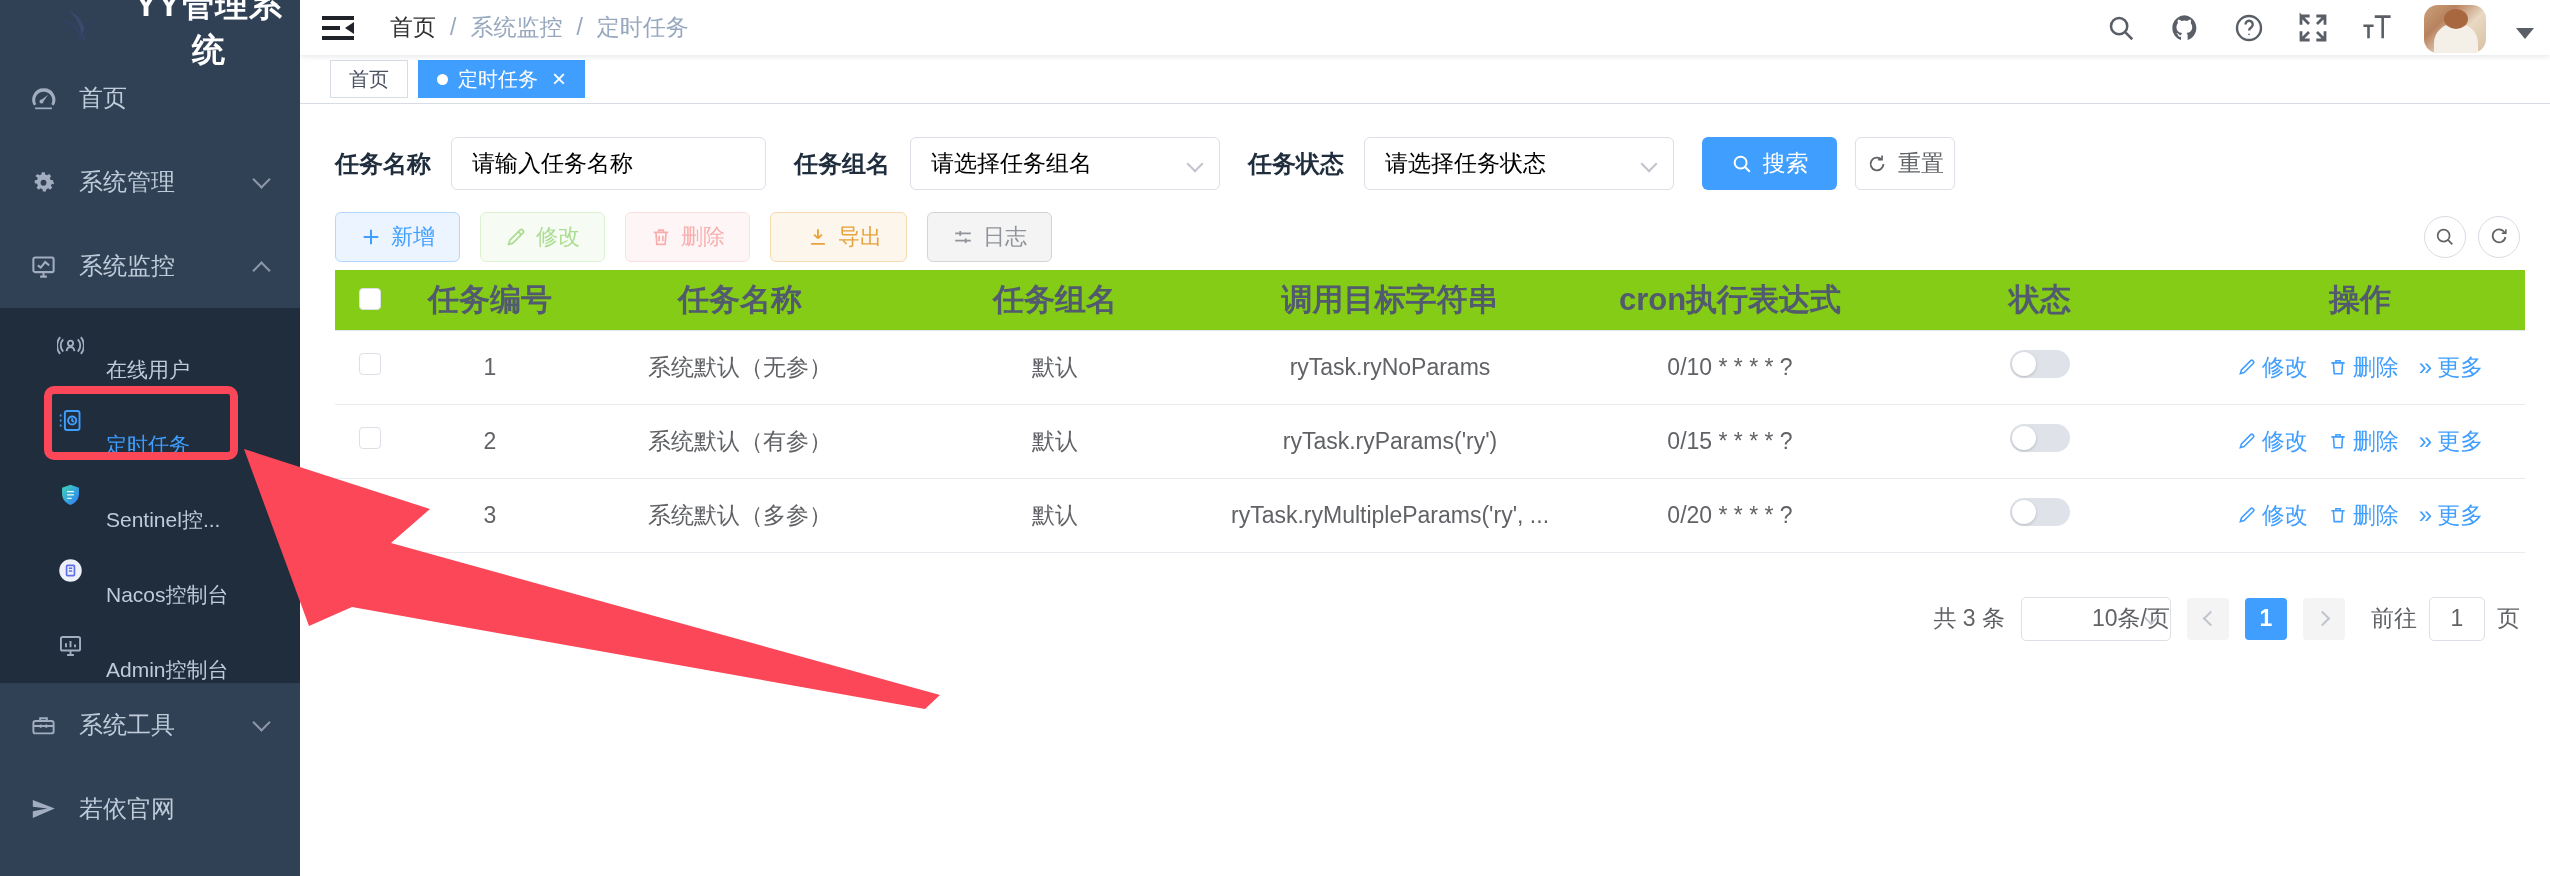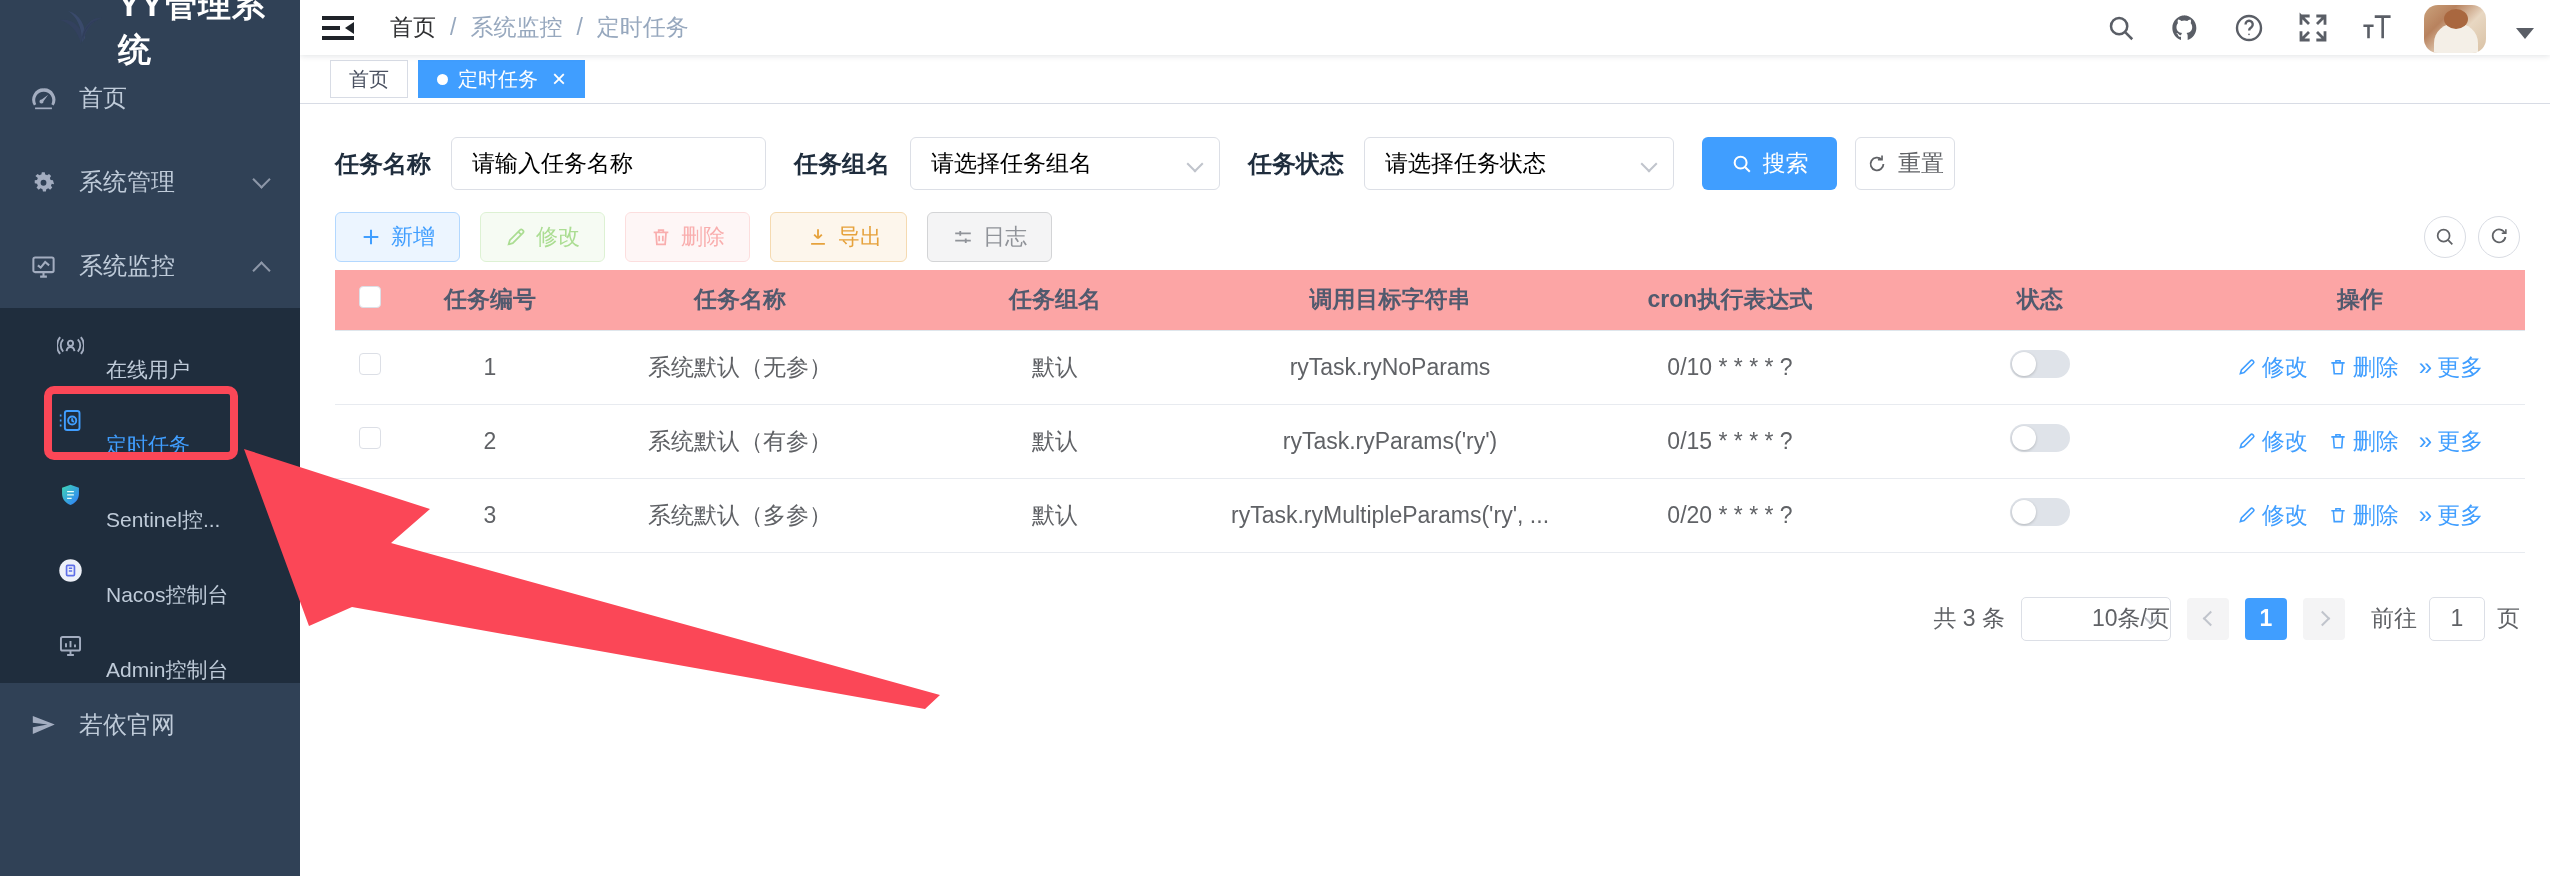--- a/index.html
+++ b/index.html
@@ -1,21 +1,21 @@
 <!DOCTYPE html>
 <html><head>
 <meta charset="utf-8">
 <style>
   * { margin:0; padding:0; box-sizing:border-box; }
   html,body { width:2550px; height:876px; overflow:hidden; background:#fff;
     font-family:"Liberation Sans","DejaVu Sans",sans-serif; font-size:23px; color:#606266; }
 
   
   .sidebar { position:absolute; left:0; top:0; width:300px; height:876px; background:#304156; z-index:5; }
-  .logo-row { height:56px; display:flex; align-items:center; padding-left:58px; }
+  .logo-row { height:56px; display:flex; align-items:center; padding-left:58px;text-align:center; }
   .logo-row svg { width:46px; height:40px; }
   .logo-text { color:#fff; font-weight:bold; font-size:33px; margin-left:14px; letter-spacing:1px; }
   .menu-item { height:84px; display:flex; align-items:center; padding-left:30px; position:relative;
     color:#bfcbd9; cursor:pointer; }
   .menu-item .mi-icon { width:27px; height:27px; display:inline-flex; }
   .menu-item .mi-label { margin-left:22px; font-size:24px; }
   .chev { position:absolute; right:32px; width:13px; height:13px; border-right:2px solid #8d97a8;
     border-bottom:2px solid #8d97a8; }
   .chev.down { transform:rotate(45deg); top:33px; }
   .chev.up { transform:rotate(225deg); top:40px; }
@@ -80,21 +80,21 @@
   .tbtn-add    { color:#409eff; background:#ecf5ff; border:1px solid #b3d8ff; }
   .tbtn-edit   { color:#67c23a; background:#f0f9eb; border:1px solid #c2e7b0; opacity:.55; }
   .tbtn-del    { color:#f56c6c; background:#fef0f0; border:1px solid #fbc4c4; opacity:.55; }
   .tbtn-export { color:#e6a23c; background:#fdf6ec; border:1px solid #f5dab1;padding-left:36px; }
   .tbtn-log    { color:#909399; background:#f4f4f5; border:1px solid #d3d4d6; }
   .corner-btns { position:absolute; right:0; top:4px; display:flex; gap:12px; }
   .circ { width:42px; height:42px; border-radius:50%; border:1px solid #d9dce3; background:#fff;
     display:flex; align-items:center; justify-content:center; cursor:pointer; }
 
   table { width:100%; border-collapse:collapse; table-layout:fixed; margin-top:8px; }
-  thead th { background:#fca5a5; height:60px; font-size:23px; font-weight:bold; color:#515a6e;
+  thead th { background:#84cc16; height:60px; font-size:31px; font-weight:bold; color:#515a6e;
     border-bottom:1px solid #dfe6ec; text-align:center; }
   tbody td { height:74px; text-align:center; font-size:23px; color:#606266; border-bottom:1px solid #e8ebf0;
     overflow:hidden; white-space:nowrap; }
   .checkbox { width:22px; height:22px; border:1px solid #dcdfe6; border-radius:4px; background:#fff;
     display:inline-block; cursor:pointer; }
   .switch { width:60px; height:28px; border-radius:14px; background:#dfe3e9; display:inline-block;
     position:relative; cursor:pointer; }
   .switch::after { content:""; position:absolute; left:2px; top:2px; width:24px; height:24px; border-radius:50%;
     background:#fff; box-shadow:0 1px 3px rgba(0,0,0,.2); }
   .ops { display:flex; justify-content:center; gap:20px; }
@@ -223,20 +223,31 @@
         <svg viewBox="0 0 24 24" fill="none" stroke="#a3adc0" stroke-width="1.7">
             <rect x="3.5" y="4.5" width="17" height="12" rx="1.5"></rect>
             <path d="M8 13.5V10M12 13.5V8M16 13.5v-2.5"></path>
             <path d="M9 20.5h6M12 16.5v4"></path>
           </svg>
       </span>
       <span class="mi-label">Admin控制台</span>
     </div>
   </div>
 
+  <div class="menu-item">
+    <span class="mi-icon">
+      <svg viewBox="0 0 24 24" fill="none" stroke="#a3adc0" stroke-width="1.7">
+          <rect x="3" y="8" width="18" height="11" rx="2"></rect>
+          <path d="M9 8V5.5h6V8"></path>
+          <path d="M3 12.5h18M9.5 11v3M14.5 11v3"></path>
+        </svg>
+    </span>
+    <span class="mi-label">系统工具</span>
+    <span class="chev down"></span>
+  </div>
 
   <div class="menu-item">
     <span class="mi-icon">
       <svg viewBox="0 0 24 24">
           <path d="M2.5 19.5L22 11 2.5 3.5v6l13 1.5-13 2.5z" fill="#a3adc0"></path>
         </svg>
     </span>
     <span class="mi-label">若依官网</span>
   </div>
 </div>

